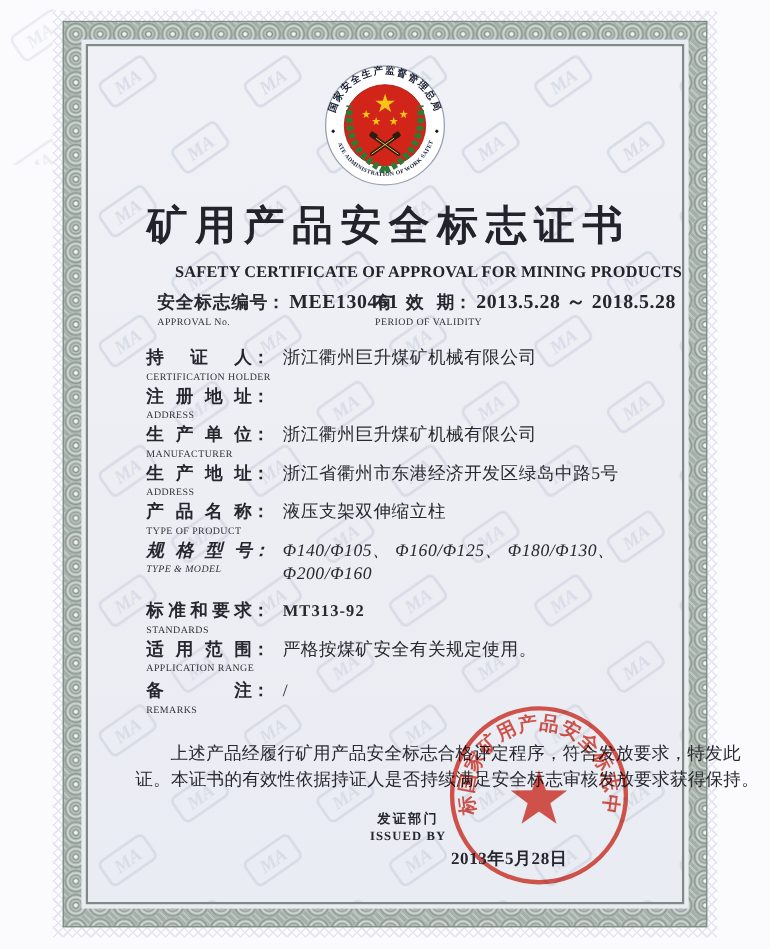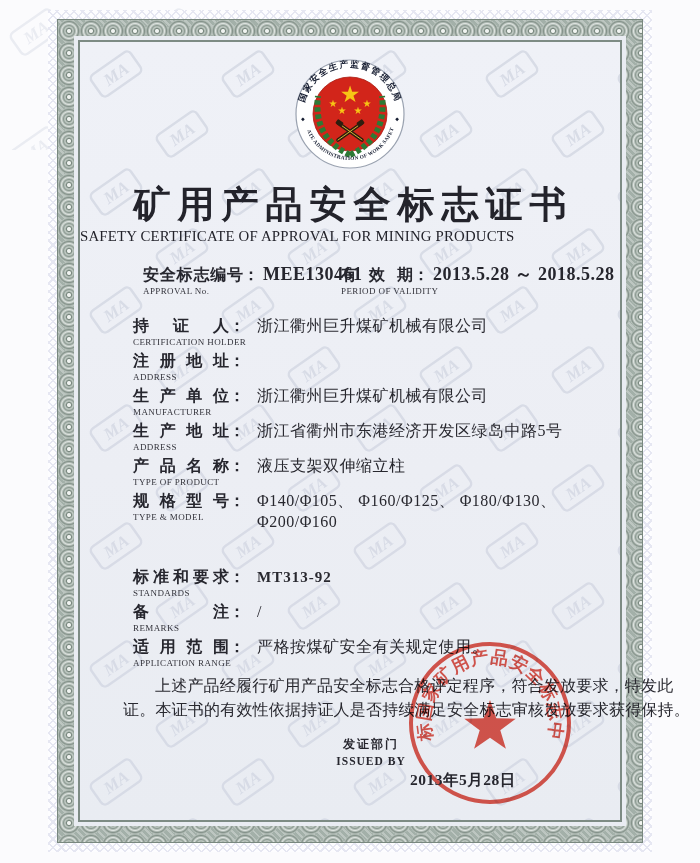--- a/index.html
+++ b/index.html
@@ -52,23 +52,23 @@
   .emblem { position:absolute; left:215px; top:16px; width:110px; height:112px; }
 
   
   .title {
     position:absolute; top:138px; left:0; width:100%;
     text-align:center;
     font-size:37px; font-weight:bold; letter-spacing:7px; text-indent:7px;
     color:#23232b;
   }
   .subtitle {
-    position:absolute; top:186px; left:0; width:100%;
-    text-align:left;
-    font-size:14.8px; font-weight:normal; letter-spacing:.2px;
+    position:absolute; top:198px; left:0; width:100%;
+    text-align:right;
+    font-size:14.8px; font-weight:bold; letter-spacing:.2px;
     color:#23232b;
   }
 
   
   .approval-line { position:absolute; top:222px; left:63px; right:12px; display:flex; }
   .approval-left { width:198px; flex:0 0 198px; }
   .approval-right { flex:1; }
   .zh-main { font-size:16px; font-weight:bold; line-height:20px; white-space:nowrap; color:#26262e; }
   .jl { display:inline-block; text-align:justify; text-align-last:justify; vertical-align:bottom; }
   .jl-6 { width:100px; }
@@ -76,21 +76,21 @@
   .colon { font-weight:bold; padding-right:4px; }
   .mono-val { font-size:18px; font-weight:bold; letter-spacing:.5px; }
   .en-label {
     font-size:9px; letter-spacing:.4px; line-height:13px; color:#33333b;
     font-family:"Liberation Serif","DejaVu Serif",serif;
   }
 
   
   .fields { position:absolute; top:274px; left:53px; right:14px; }
   .row { display:flex; margin-bottom:2px; }
-  .row-model { margin-bottom:35px; }
+  .row-model { margin-bottom:14px;font-style:italic; }
   .row-range { margin-bottom:5px; }
   .label-col { flex:0 0 122px; }
   .label-col .jl { width:96px; }
   .value-col { flex:1; padding-left:2px; }
   .value {
     font-size:16px; line-height:20px; letter-spacing:.5px; color:#28282f;
     font-weight:500; white-space:nowrap;
   }
   .value.alt { font-weight:bold; font-size:15px; letter-spacing:1px; }
   .value.l2 { line-height:21px; }
@@ -257,37 +257,37 @@
           <div class="row">
             <div class="label-col">
                 <div class="zh-main"><span class="jl">标准和要求</span><span class="colon">：</span></div>
                 <div class="en-label">STANDARDS</div>
               </div>
             <div class="value-col">
                 <div class="value alt">MT313-92</div>
               </div>
           </div>
 
+          <div class="row row-range">
+            <div class="label-col">
+                <div class="zh-main"><span class="jl">适用范围</span><span class="colon">：</span></div>
+                <div class="en-label">APPLICATION RANGE</div>
+              </div>
+            <div class="value-col">
+                <div class="value">严格按煤矿安全有关规定使用。</div>
+              </div>
+          </div>
+
           <div class="row">
             <div class="label-col">
                 <div class="zh-main"><span class="jl">备注</span><span class="colon">：</span></div>
                 <div class="en-label">REMARKS</div>
               </div>
             <div class="value-col">
                 <div class="value">/</div>
-              </div>
-          </div>
-
-          <div class="row row-range">
-            <div class="label-col">
-                <div class="zh-main"><span class="jl">适用范围</span><span class="colon">：</span></div>
-                <div class="en-label">APPLICATION RANGE</div>
-              </div>
-            <div class="value-col">
-                <div class="value">严格按煤矿安全有关规定使用。</div>
               </div>
           </div>
 
         </div>
 
         <div class="statement">
           <div class="indent">上述产品经履行矿用产品安全标志合格评定程序，符合发放要求，特发此</div>
           <div class="nline">证。本证书的有效性依据持证人是否持续满足安全标志审核发放要求获得保持。</div>
         </div>
 

